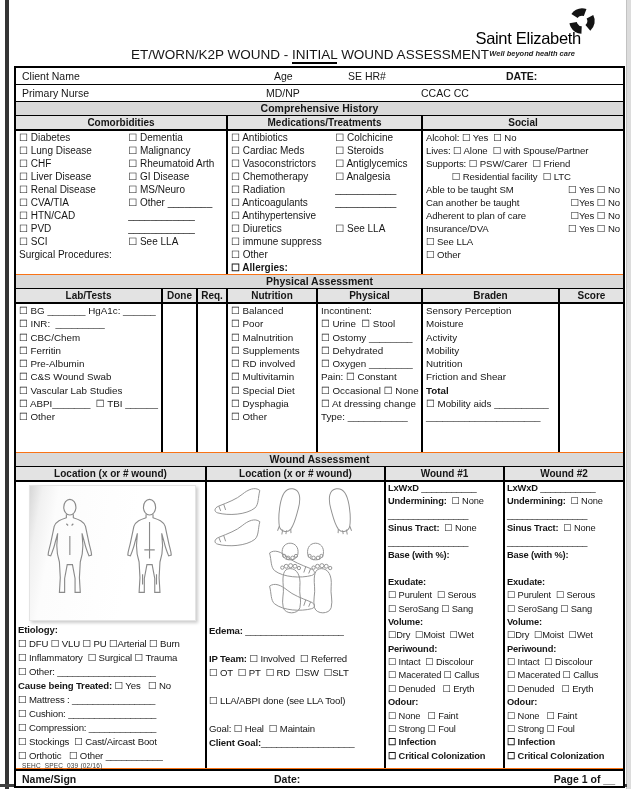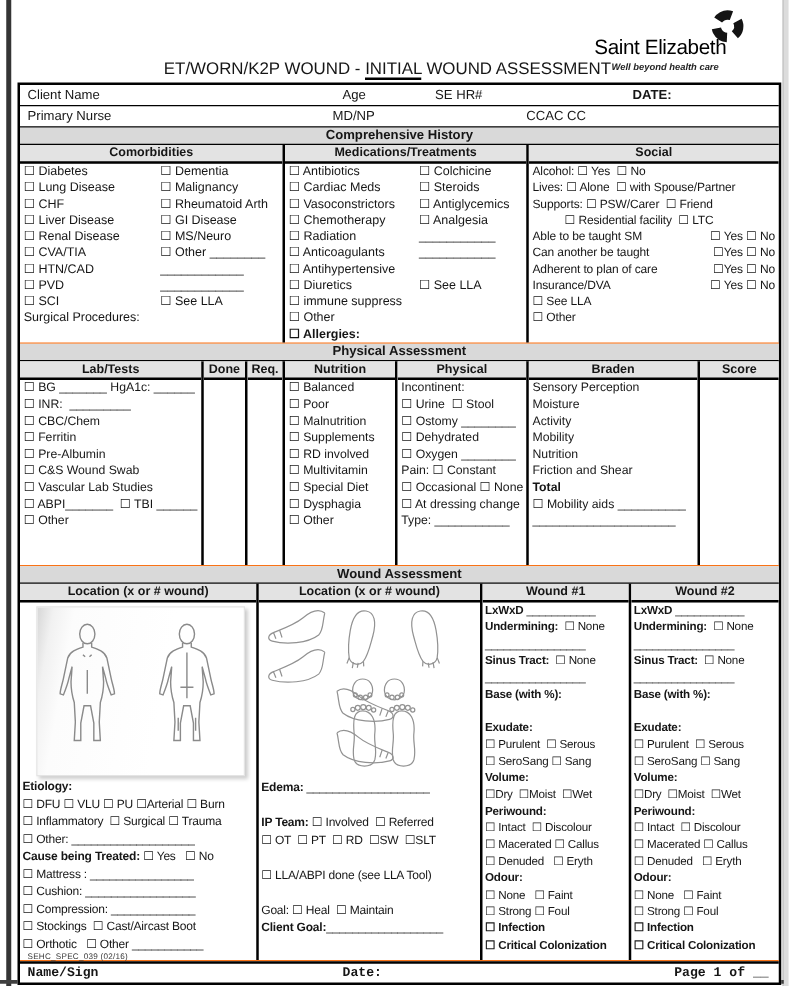--- a/index.html
+++ b/index.html
@@ -41,21 +41,21 @@
   .labwrap{display:flex;}
   .labwrap .subcol{overflow:hidden;}
   .labwrap .bl{border-left:2px solid #000;}
 
   .wound-body{height:283px;}
   .wcol .ln{font-size:9.3px;height:13.4px;line-height:13.4px;letter-spacing:-0.15px;padding:0 2px;}
   .locbody .ln{font-size:9.6px;height:14px;line-height:14px;letter-spacing:-0.15px;padding:0 2px;}
   .figure-frame{margin:3px 9px 2px 13px;height:136px;background:linear-gradient(100deg,#d7d7d7 0%,#f1f1f1 7%,#fcfcfc 16%,#ffffff 60%);box-shadow:2px 2px 3px #cdcdcd;border:1px solid #e4e4e4;}
   .feet-frame{margin:2px 2px;height:138px;}
 
-  .footrow{position:relative;height:17px;border-top:2px solid #000;font-size:10.5px;font-weight:bold;font-family:Liberation Mono, monospace;}
+  .footrow{position:relative;height:17px;border-top:2px solid #000;font-size:10.5px;font-weight:bold;}
   .footrow span{position:absolute;top:2px;}
   .doc-code{position:absolute;left:22px;top:762px;font-size:6.5px;color:#3a3a3a;letter-spacing:0.2px;}
 
   svg{display:block;}
 </style>
 </head>
 <body>
 
 <div class="page">
   <div class="edge-left"></div>

